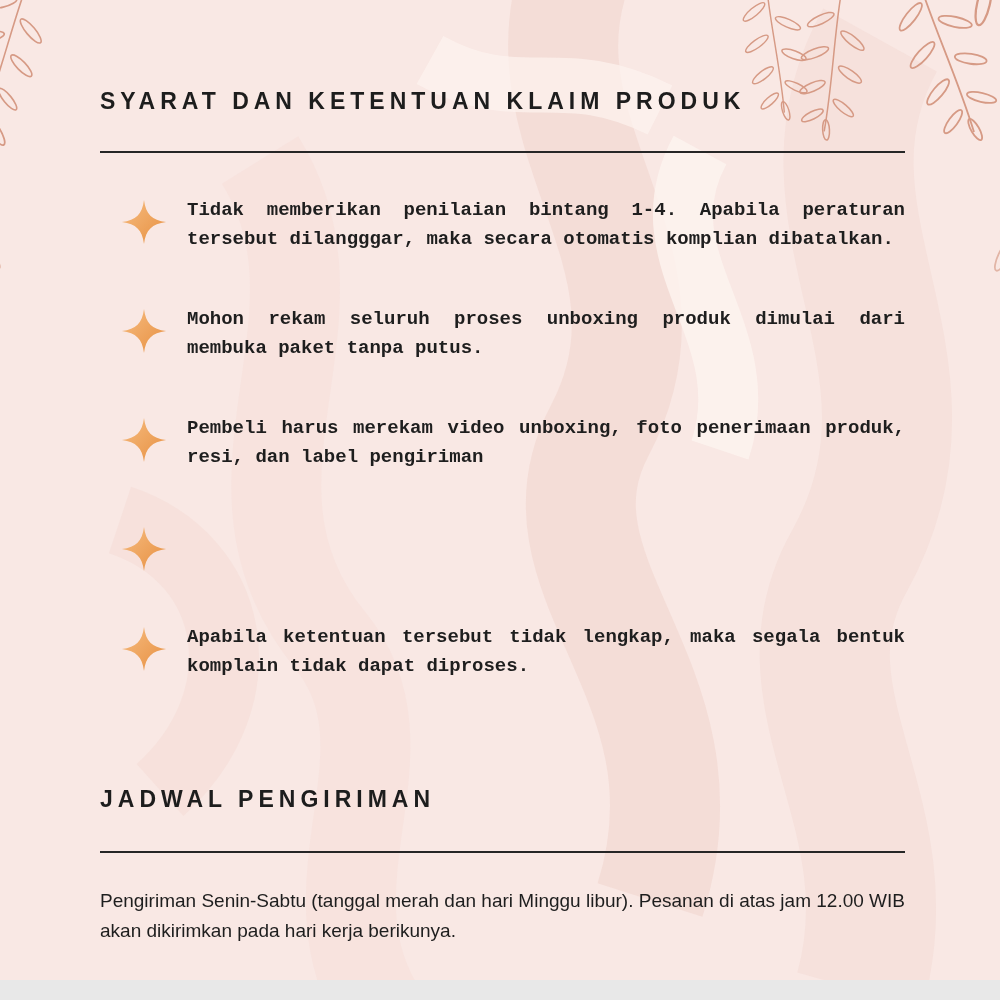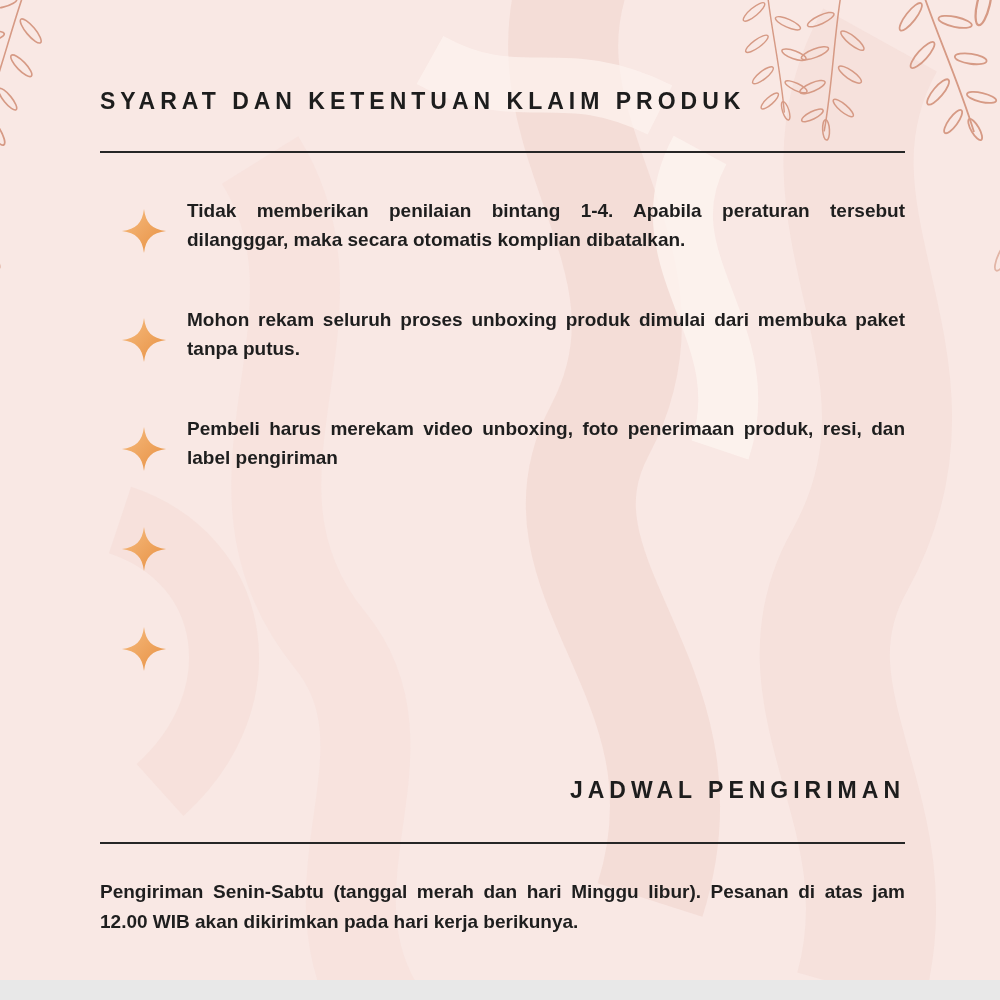--- a/index.html
+++ b/index.html
@@ -27,33 +27,33 @@
   .content{position:absolute;inset:0;padding:88px 95px 0 100px;box-sizing:border-box;}
   .title{
     font-size:23px;font-weight:700;letter-spacing:5px;
     margin:0;color:#1d1d1d;
   }
   .divider{
     border:none;border-top:2px solid #262626;
     margin:36px 0 0 0;height:0;
   }
   .items{margin-top:43px;}
-  .item{display:flex;align-items:flex-end;margin-bottom:51px;}
+  .item{display:flex;align-items:flex-start;margin-bottom:51px;font-family:Liberation Mono, monospace;}
   .star-cell{flex:0 0 87px;display:flex;justify-content:center;}
   .star-cell svg{width:46px;height:46px;margin-top:3px;}
   .item-text{
     margin:0;width:718px;
     font-size:19px;font-weight:700;line-height:29px;
     text-align:justify;
   }
-  .title-2{margin:105px 0 0 0;text-align:right;}
+  .title-2{margin:105px 0 0 0;}
   .divider-2{margin-top:38px;}
   .schedule-text{
     margin:33px 0 0 0;
-    font-size:19px;font-weight:700;line-height:30px;
+    font-size:19px;font-weight:400;line-height:30px;
     text-align:justify;
   }
 </style>
 </head>
 <body>
 
 <svg width="0" height="0" style="position:absolute" aria-hidden="true">
   <defs>
     <linearGradient id="starGrad" x1="0" y1="0" x2="1" y2="1">
       <stop offset="0" stop-color="#f6bc80"></stop>
@@ -154,20 +154,21 @@
             </svg>
         </span>
       </div>
 
       <div class="item">
         <span class="star-cell">
           <svg viewBox="0 0 100 100">
               <use href="#starPath" fill="url(#starGrad)"></use>
             </svg>
         </span>
+        <p class="item-text">Apabila ketentuan tersebut tidak lengkap, maka segala bentuk komplain tidak dapat diproses.</p>
       </div>
 
     </div>
 
     <h2 class="title title-2">JADWAL PENGIRIMAN</h2>
     <hr class="divider divider-2">
     <p class="schedule-text">Pengiriman Senin-Sabtu (tanggal merah dan hari Minggu libur). Pesanan di atas jam 12.00 WIB akan dikirimkan pada hari kerja berikunya.</p>
 
   </div>
 </div>

